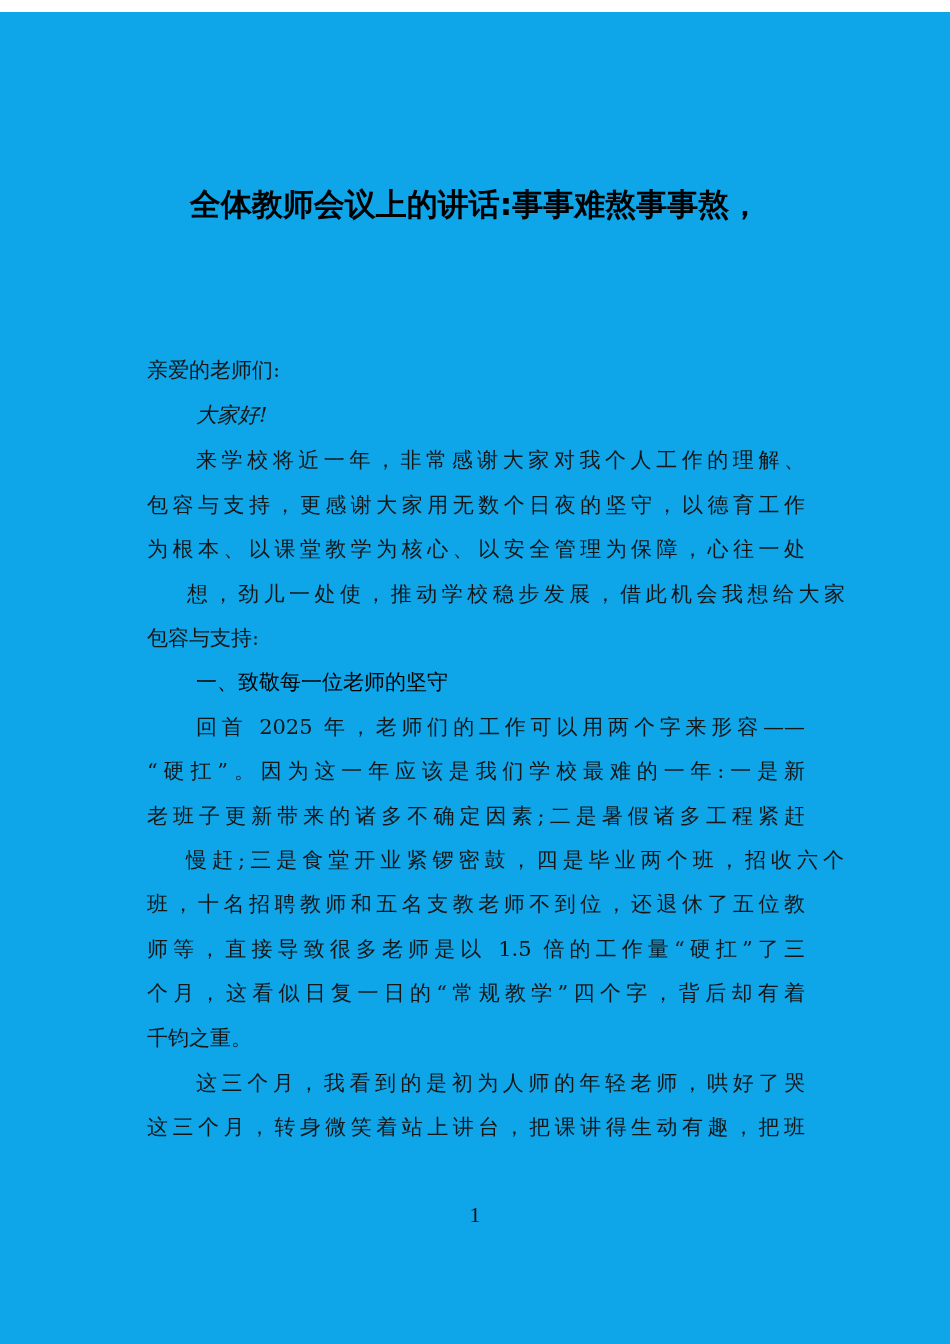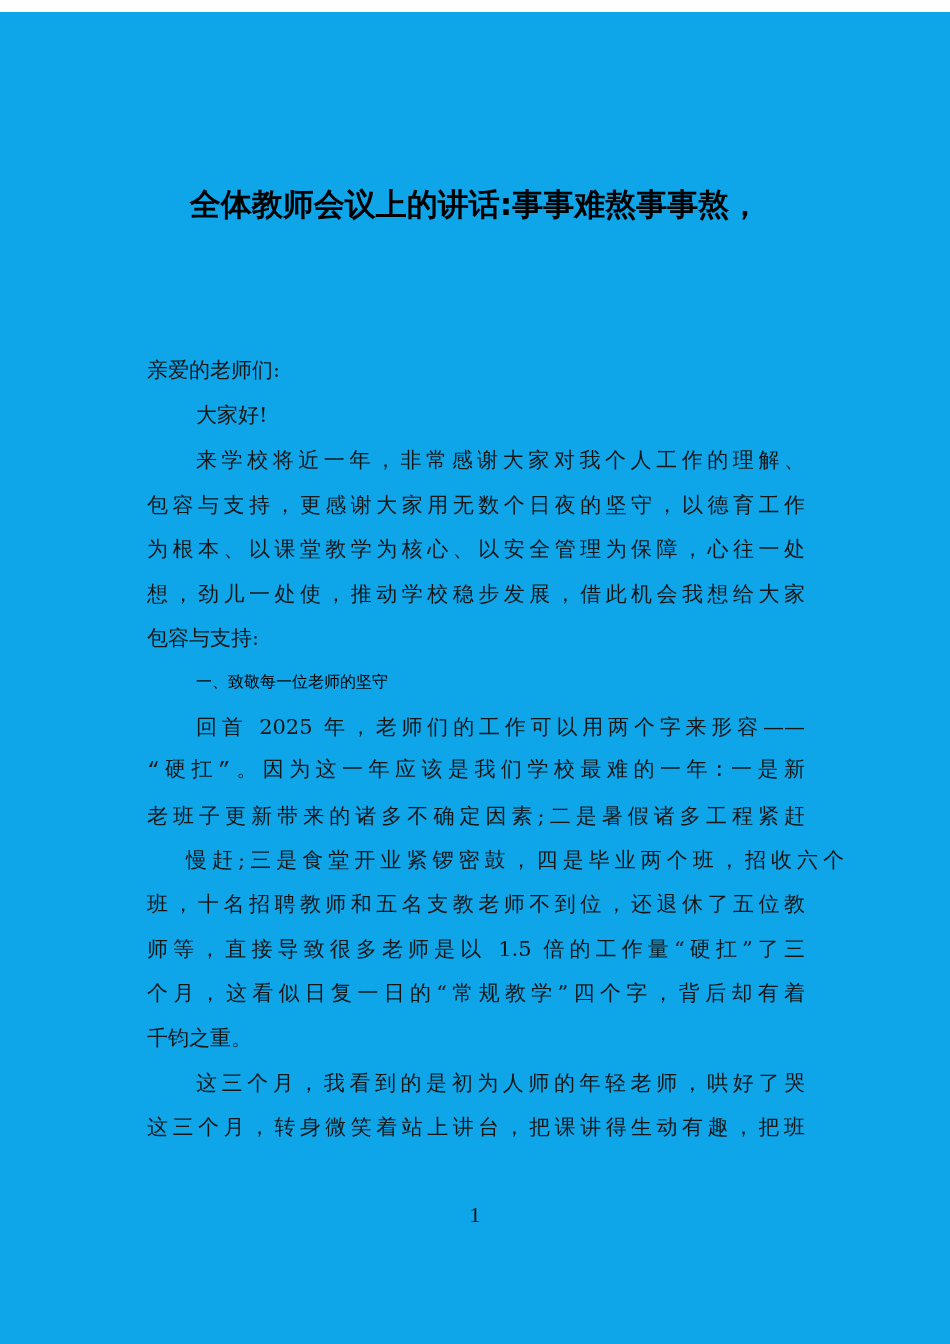--- a/index.html
+++ b/index.html
@@ -46,21 +46,21 @@
       text-align: justify;
       text-align-last: justify;
       color: #161616;
     }
     .line.indent { left: 196px; width: 609px; }
     .line.last { text-align-last: left; }
     .heading {
       position: absolute;
       left: 196px;
       font-family: "DejaVu Sans", "Liberation Sans", sans-serif;
-      font-size: 16px;
+      font-size: 21px;
       line-height: 30px;
       color: #000000;
       white-space: nowrap;
     }
     .page-num {
       position: absolute;
       left: 0;
       width: 950px;
       top: 1190px;
       text-align: center;
@@ -70,32 +70,32 @@
     }
   </style>
 </head>
 <body>
 
 <div class="page">
 
   <div class="title l1">全体教师会议上的讲话:事事难熬事事熬，</div>
 
   <div class="line last" style="top:343px;">亲爱的老师们:</div>
-  <div class="line indent last" style="top:388px;">大家好!</div>
+  <div class="line indent last" style="top:388px;font-style:italic;">大家好!</div>
 
   <div class="line indent" style="top:433px;">来学校将近一年，非常感谢大家对我个人工作的理解、</div>
   <div class="line" style="top:478px;">包容与支持，更感谢大家用无数个日夜的坚守，以德育工作</div>
   <div class="line" style="top:522px;">为根本、以课堂教学为核心、以安全管理为保障，心往一处</div>
-  <div class="line" style="top:567px;">想，劲儿一处使，推动学校稳步发展，借此机会我想给大家</div>
+  <div class="line" style="top:567px;margin-left:40px;">想，劲儿一处使，推动学校稳步发展，借此机会我想给大家</div>
   <div class="line last" style="top:611px;">包容与支持:</div>
 
   <div class="heading" style="top:655px;">一、致敬每一位老师的坚守</div>
 
   <div class="line indent" style="top:700px;">回首 2025 年，老师们的工作可以用两个字来形容——</div>
-  <div class="line" style="top:744px;font-family:Liberation Mono, monospace;">“硬扛”。因为这一年应该是我们学校最难的一年:一是新</div>
+  <div class="line" style="top:744px;">“硬扛”。因为这一年应该是我们学校最难的一年:一是新</div>
   <div class="line" style="top:789px;">老班子更新带来的诸多不确定因素;二是暑假诸多工程紧赶</div>
   <div class="line" style="top:833px;margin-left:39px;">慢赶;三是食堂开业紧锣密鼓，四是毕业两个班，招收六个</div>
   <div class="line" style="top:877px;">班，十名招聘教师和五名支教老师不到位，还退休了五位教</div>
   <div class="line" style="top:922px;">师等，直接导致很多老师是以 1.5 倍的工作量“硬扛”了三</div>
   <div class="line" style="top:966px;">个月，这看似日复一日的“常规教学”四个字，背后却有着</div>
   <div class="line last" style="top:1011px;">千钧之重。</div>
 
   <div class="line indent" style="top:1056px;">这三个月，我看到的是初为人师的年轻老师，哄好了哭</div>
   <div class="line" style="top:1100px;">这三个月，转身微笑着站上讲台，把课讲得生动有趣，把班</div>
 

